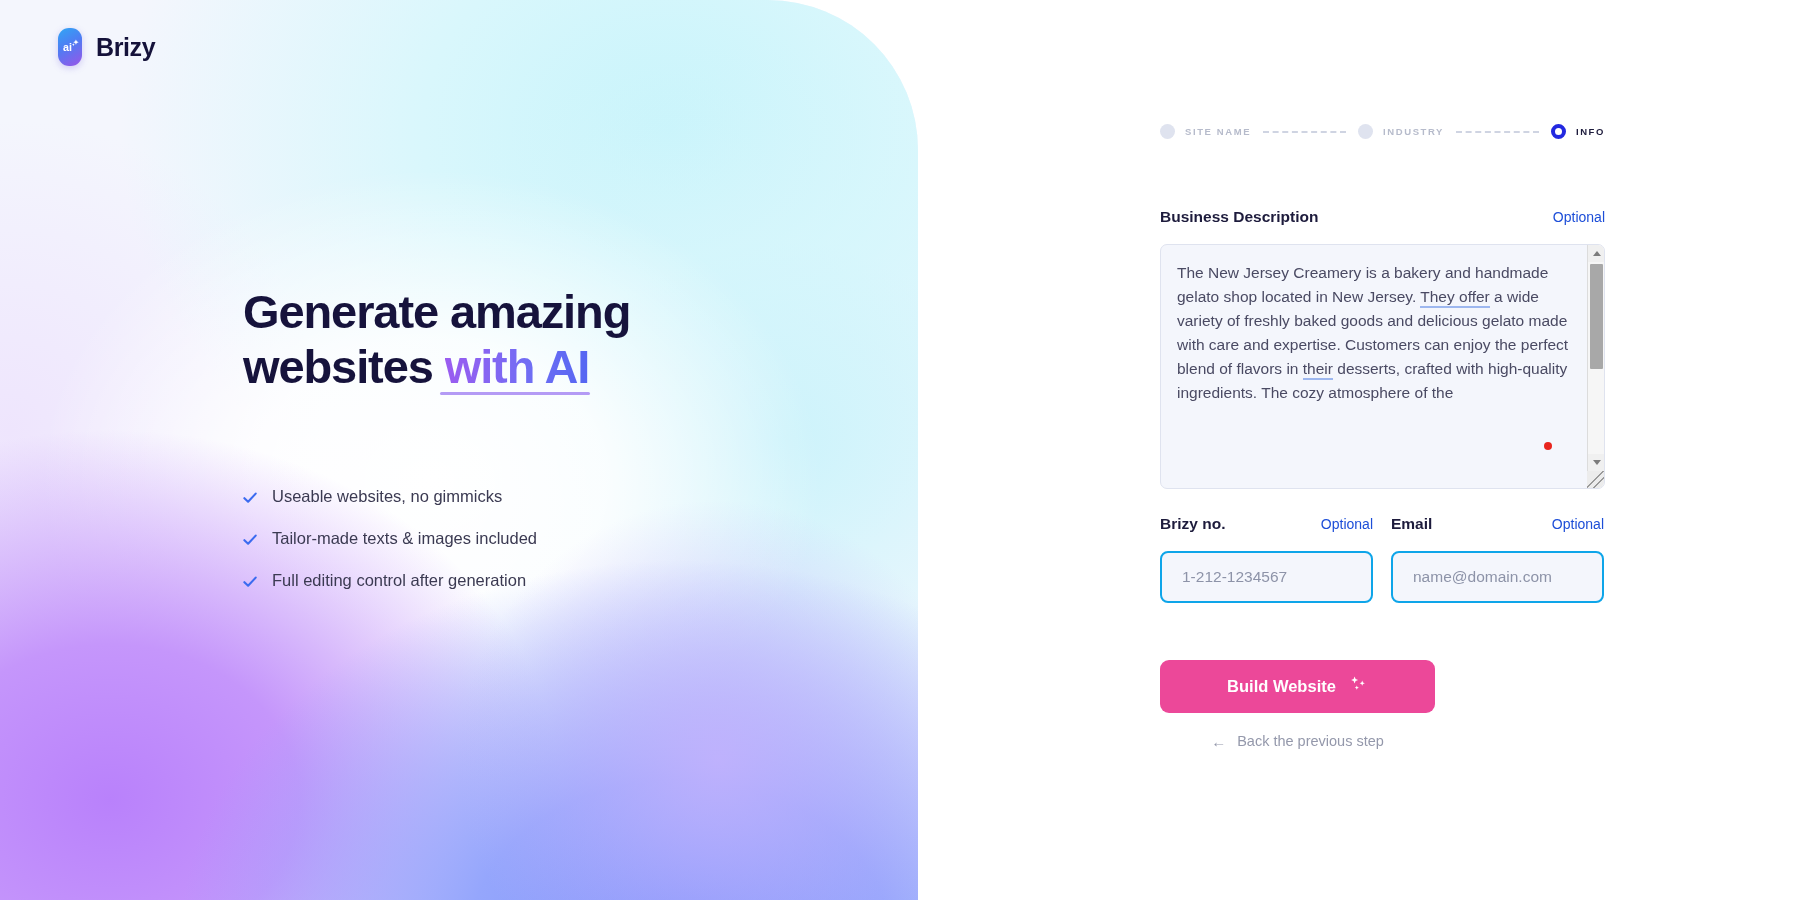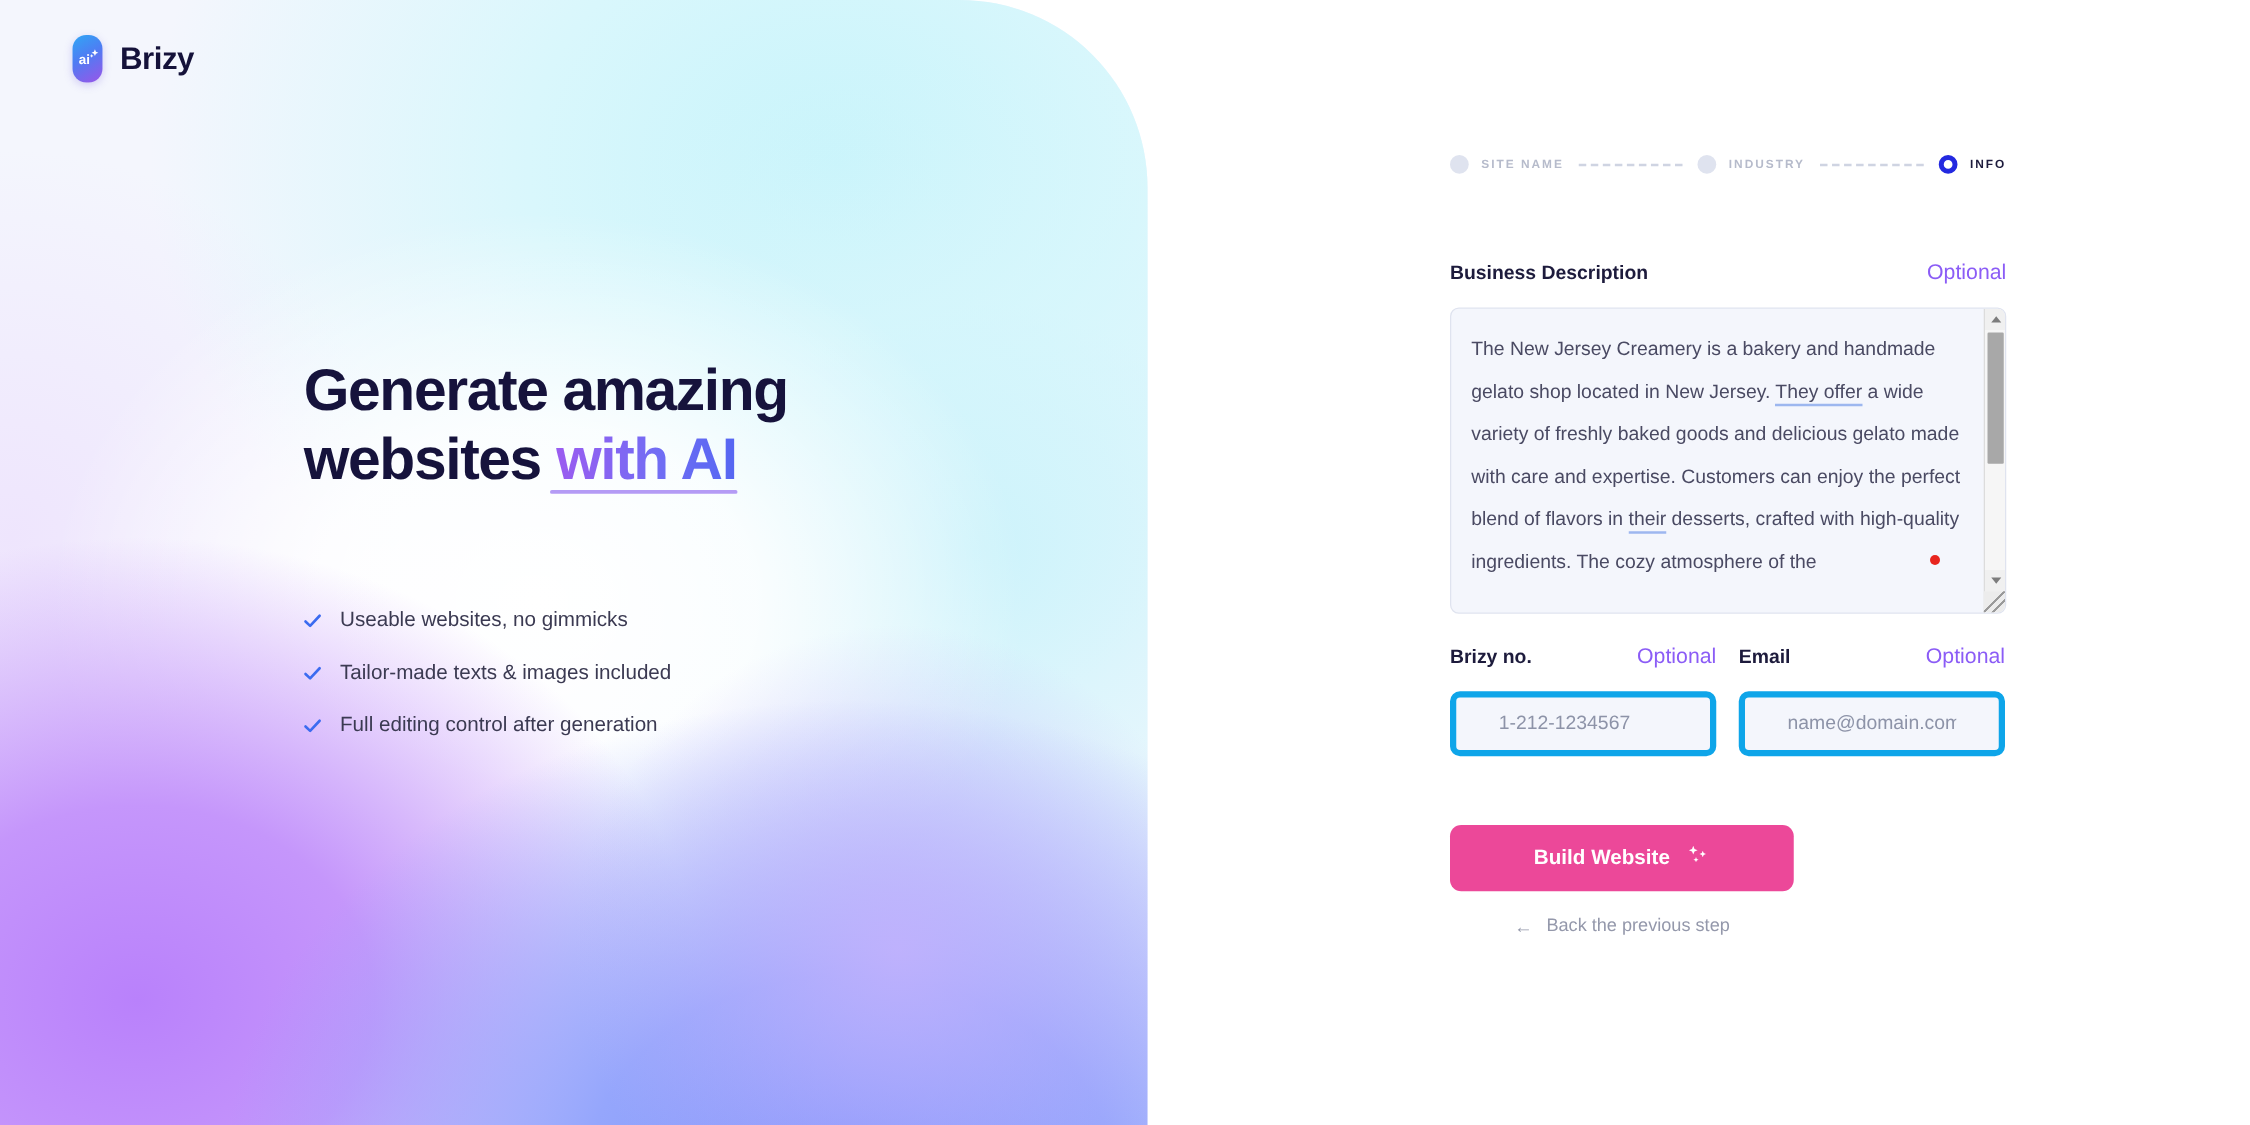--- a/index.html
+++ b/index.html
@@ -119,34 +119,34 @@
   .step-line {
     flex: 1; height: 1px; margin: 0 12px;
     border-top: 2px dashed #cfd4e2;
   }
 
   
   .field-head {
     display: flex; justify-content: space-between; align-items: baseline;
   }
   .field-label { font-size: 15.5px; font-weight: 700; color: #1d1b3c; }
-  .field-optional { font-size: 17px; color: #8b5cf6; }
+  .field-optional { font-size: 14px; color: #1d4ed8; }
 
   .desc-block { position: absolute; left: 0; top: 208px; width: 445px; }
   .textarea-wrap {
     position: relative; margin-top: 18px;
     width: 445px; height: 245px;
     background: #f4f6fc;
     border: 1px solid #dfe3ef;
     border-radius: 7px;
     overflow: hidden;
   }
   .textarea-text {
     position: absolute; left: 16px; top: 16px; right: 30px;
-    font-size: 15.5px; line-height: 34px; color: #4a4a63;
+    font-size: 15.5px; line-height: 24px; color: #4a4a63;
     white-space: pre-wrap;
   }
   .spell { border-bottom: 2px solid #9db7ef; padding-bottom: 1px; }
   .red-dot {
     position: absolute; left: 383px; top: 197px;
     width: 8px; height: 8px; border-radius: 50%; background: #e8251e; z-index: 3;
   }
   
   .scrollbar {
     position: absolute; right: 0; top: 0; width: 17px; height: 100%;
@@ -173,22 +173,22 @@
     background: #ececec;
     background-image: linear-gradient(135deg, transparent 45%, #9a9a9a 45%, #9a9a9a 52%, transparent 52%,
                        transparent 66%, #9a9a9a 66%, #9a9a9a 73%, transparent 73%);
   }
 
   
   .pair { position: absolute; left: 0; top: 515px; width: 445px; display: flex; gap: 18px; }
   .pair-col { width: 213px; }
   .text-input {
     margin-top: 18px; width: 100%; height: 52px;
-    background: #f4f6fc; border: 5px solid #0ea5e9; border-radius: 8px;
-    padding: 0 34px; font-size: 15.5px; color: #1d1b3c;
+    background: #f4f6fc; border: 2px solid #0ea5e9; border-radius: 8px;
+    padding: 0 20px; font-size: 15.5px; color: #1d1b3c;
     font-family: "Liberation Sans", sans-serif; outline: none;
   }
   .text-input::placeholder { color: #8d93a8; }
 
   
   .build-btn {
     position: absolute; left: 0; top: 660px;
     width: 275px; height: 53px;
     background: #ec4899; border: none; border-radius: 9px;
     color: #fff; font-size: 16.5px; font-weight: 700;

